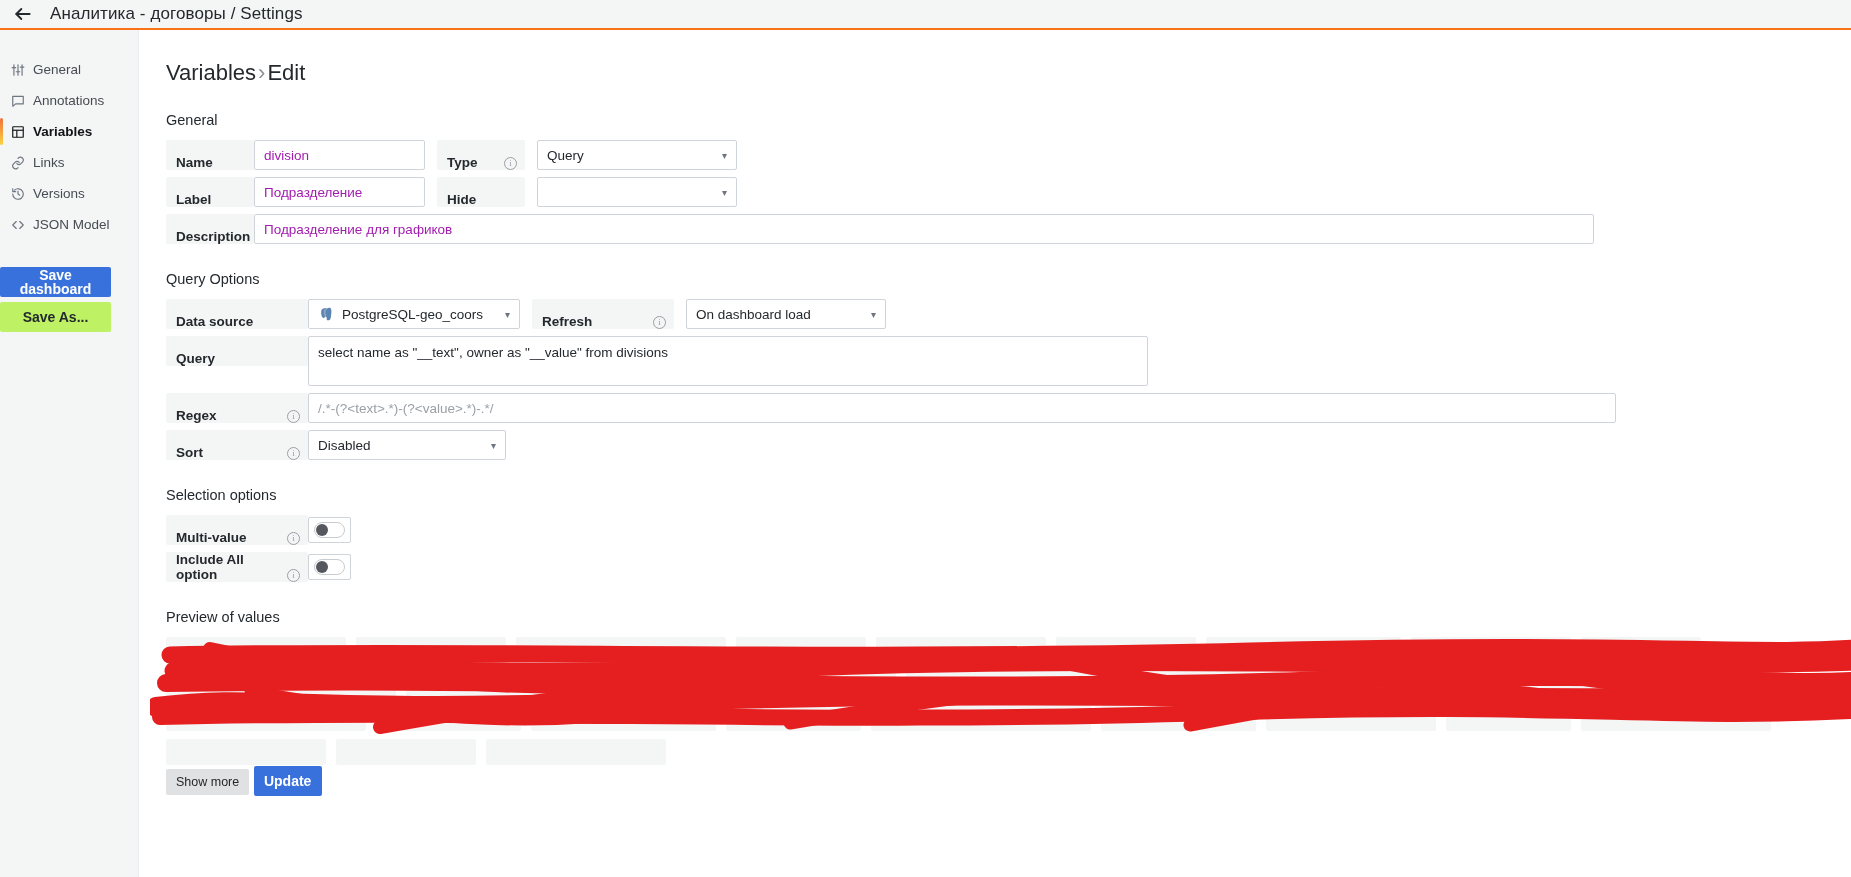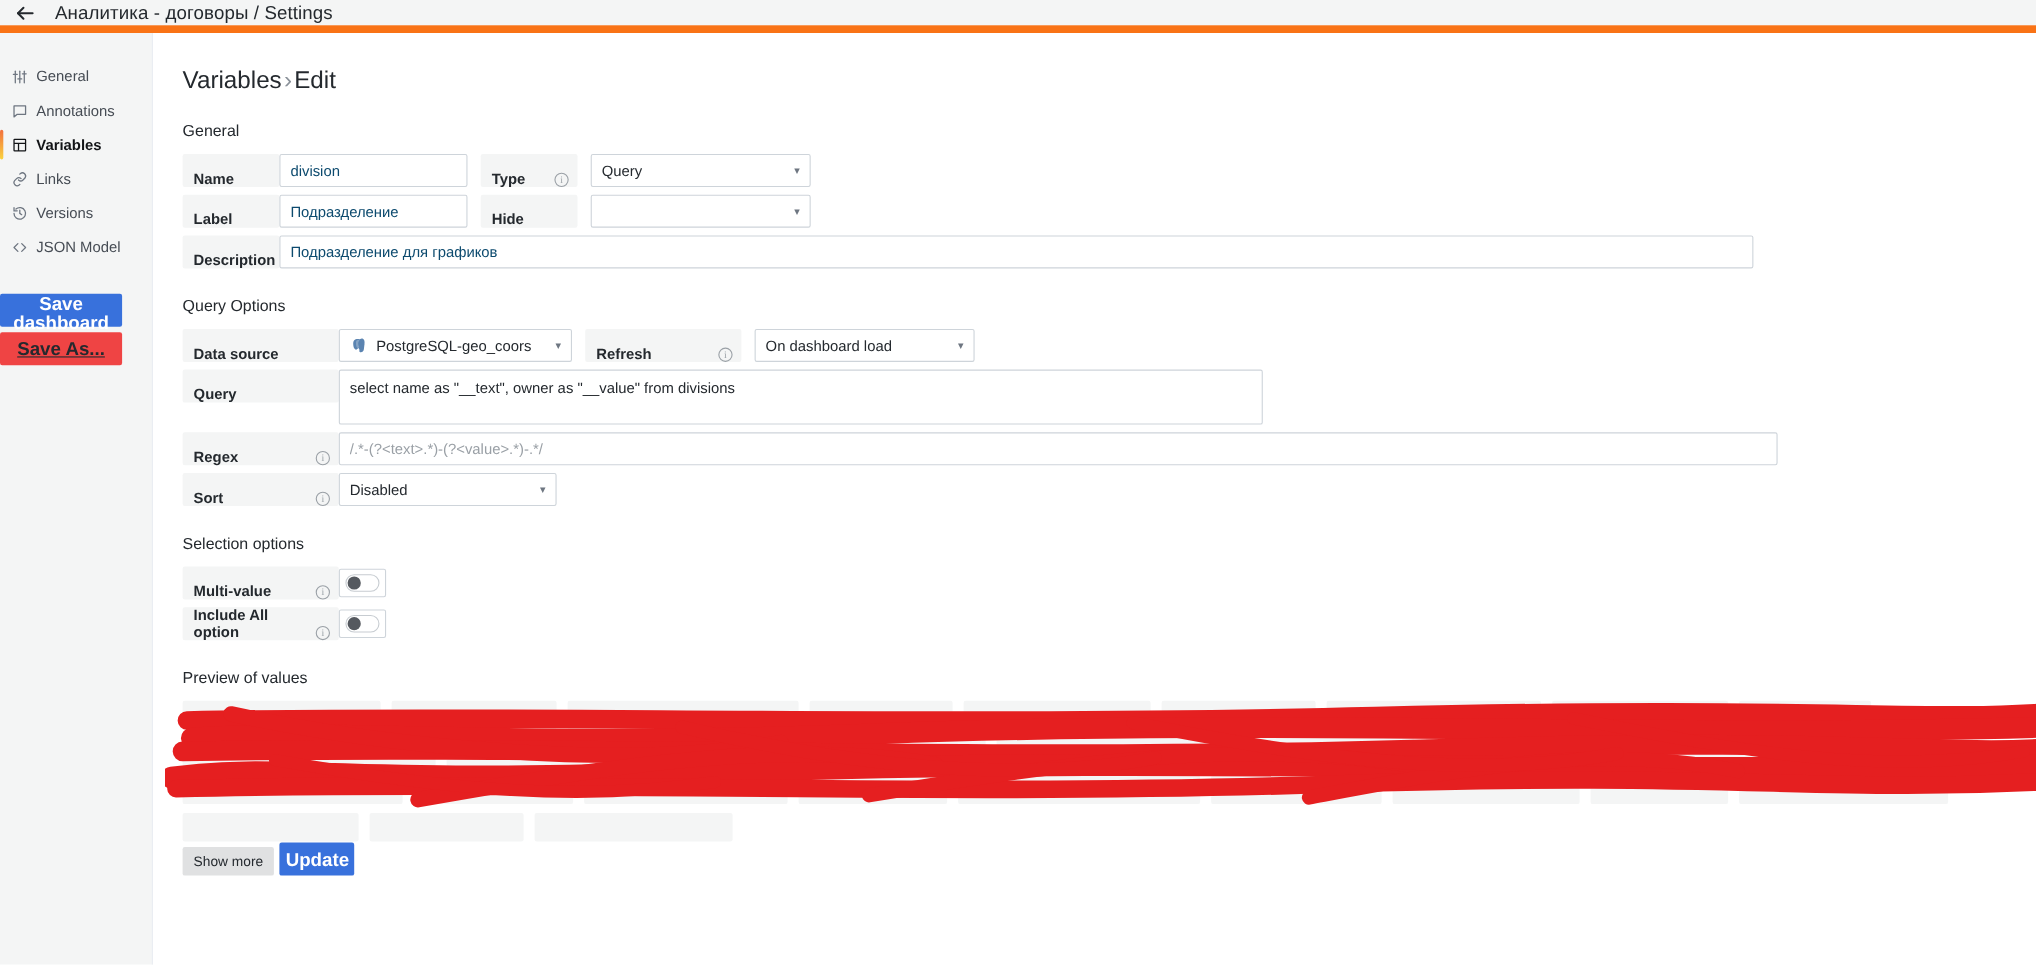--- a/index.html
+++ b/index.html
@@ -12,21 +12,21 @@
     overflow: hidden;
   }
 
   
   .topbar {
     height: 30px;
     background: #f4f5f5;
     display: flex;
     align-items: center;
     padding: 0 0 0 10px;
-    border-bottom: 7px solid #f97316;
+    border-bottom: 2px solid #f97316;
   }
   .back-arrow {
     width: 26px; height: 26px;
     display: flex; align-items: center; justify-content: center;
     cursor: pointer;
     color: #24292e;
   }
   .topbar-title {
     font-size: 17px;
     margin-left: 14px;
@@ -75,34 +75,33 @@
     width: 3px;
     background: linear-gradient(180deg,#f2703c 0%, #fad33f 100%);
     border-radius: 2px;
   }
   .nav-item.active .nav-icon { color: #121417; }
   .nav-spacer { height: 27px; }
 
   .btn {
     border: none;
     border-radius: 2px;
-    font-size: 17px;
+    font-size: 14px;
     font-family: "Liberation Sans", sans-serif;
     cursor: pointer;
     font-weight: bold;
     line-height: 1;
   }
   .btn-primary {
     background: #3871dc;
     color: #ffffff;
   }
   .btn-secondary {
-    background: #ef4444;
-    color: #24292e;
-    text-decoration: underline;
+    background: #bef264;
+    color: #24292e;
   }
   .sidebar-btn {
     display: block;
     width: 111px;
     height: 30px;
     margin: 0 0 5px 0;
   }
   .sidebar-btn-wrap { padding-left: 0px; }
 
   
@@ -165,21 +164,21 @@
     margin-left: 6px;
   }
 
   .finput {
     height: 30px;
     border: 1px solid #ced4da;
     border-radius: 2px;
     background: #fff;
     font-size: 13.5px;
     font-family: "Liberation Sans", sans-serif;
-    color: #0c4a6e;
+    color: #a21caf;
     padding: 0 9px;
     outline: none;
   }
   .finput::placeholder { color: #9aa0a6; }
   .w-165 { width: 171px; }
   .w-desc-input { width: 1340px; }
   .w-regex-input { width: 1308px; }
 
   .fselect {
     height: 30px;

